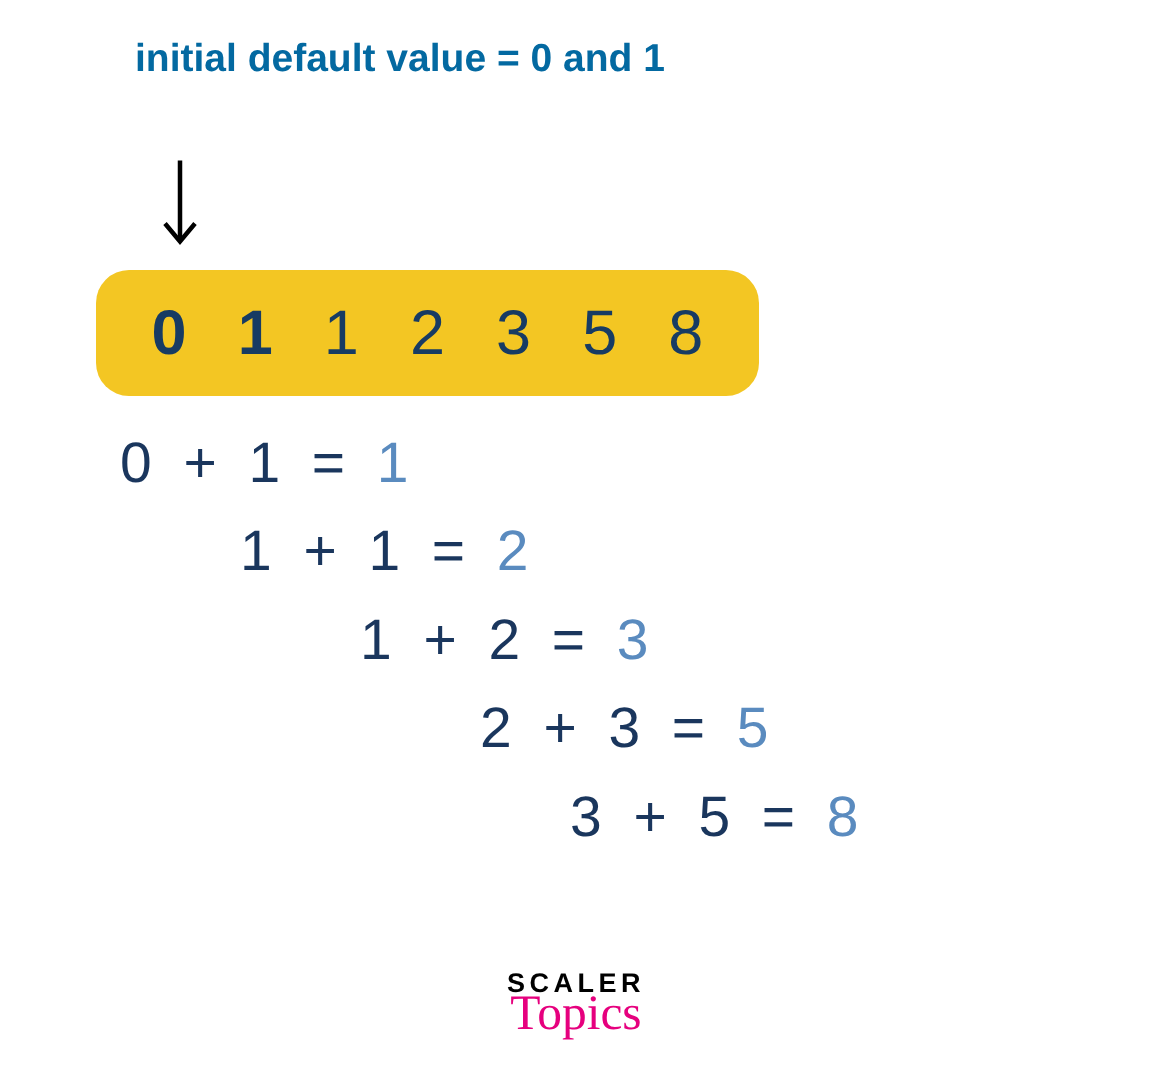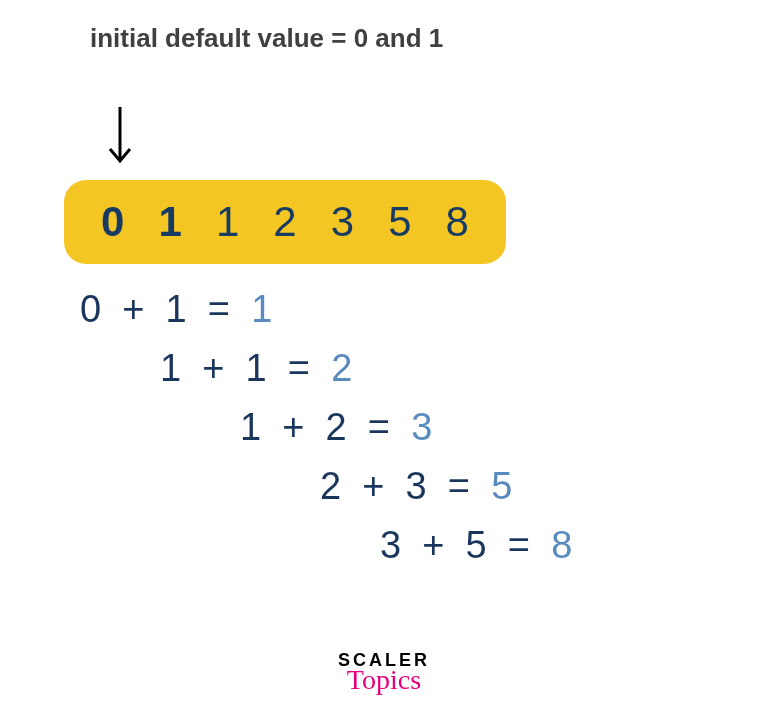--- a/index.html
+++ b/index.html
@@ -8,21 +8,21 @@
     width: 768px;
     height: 714px;
     background: #ffffff;
     font-family: "Segoe UI", Arial, sans-serif;
     position: relative;
   }
   .caption {
     position: absolute;
     top: 20px;
     left: 90px;
-    color: #404040;
+    color: #0369a1;
     font-size: 26px;
     font-weight: 700;
     line-height: 1.4;
   }
   .arrow-down {
     position: absolute;
     top: 105px;
     left: 105px;
     width: 30px;
     height: 60px;
@@ -88,21 +88,21 @@
   .logo .l1 {
     font-family: Arial, sans-serif;
     font-weight: 900;
     font-size: 18px;
     letter-spacing: 3px;
     color: #000;
     line-height: 1;
   }
   .logo .l2 {
     font-family: "Brush Script MT", cursive;
-    font-size: 28px;
+    font-size: 33px;
     color: #e6007e;
     line-height: 0.9;
     margin-top: -2px;
     text-align: center;
   }
 </style>
 </head>
 <body>
 
 <div class="caption">

